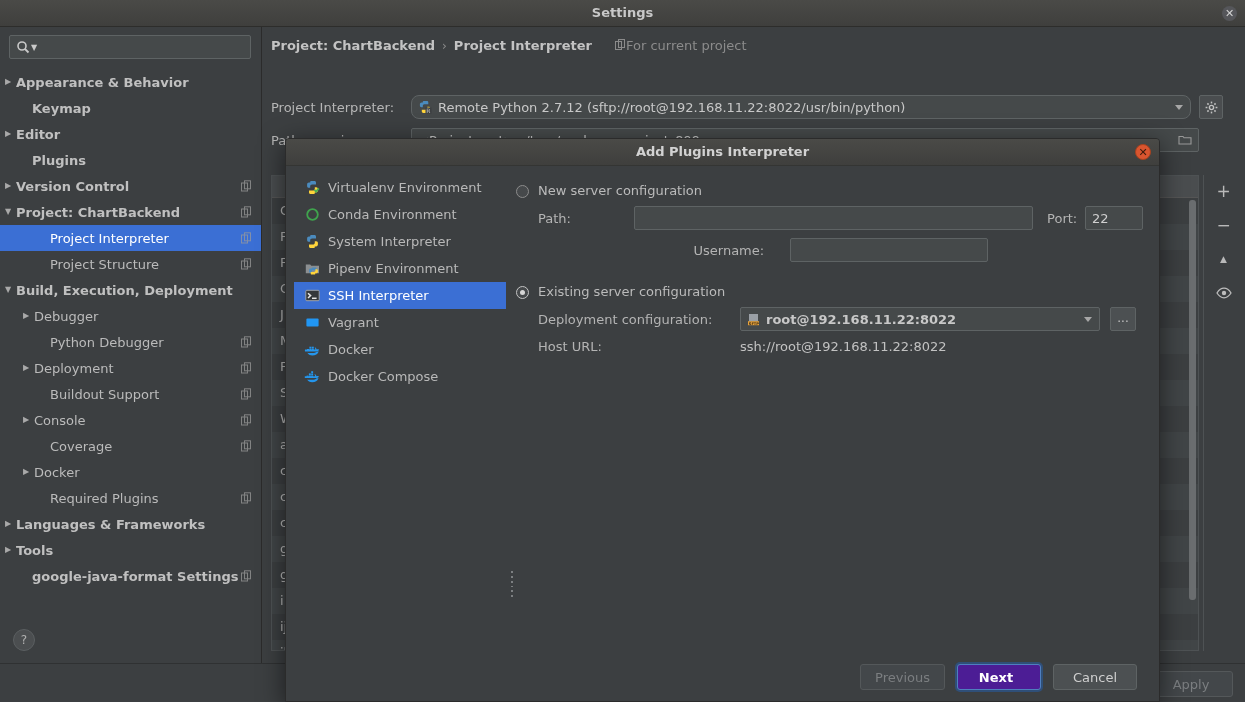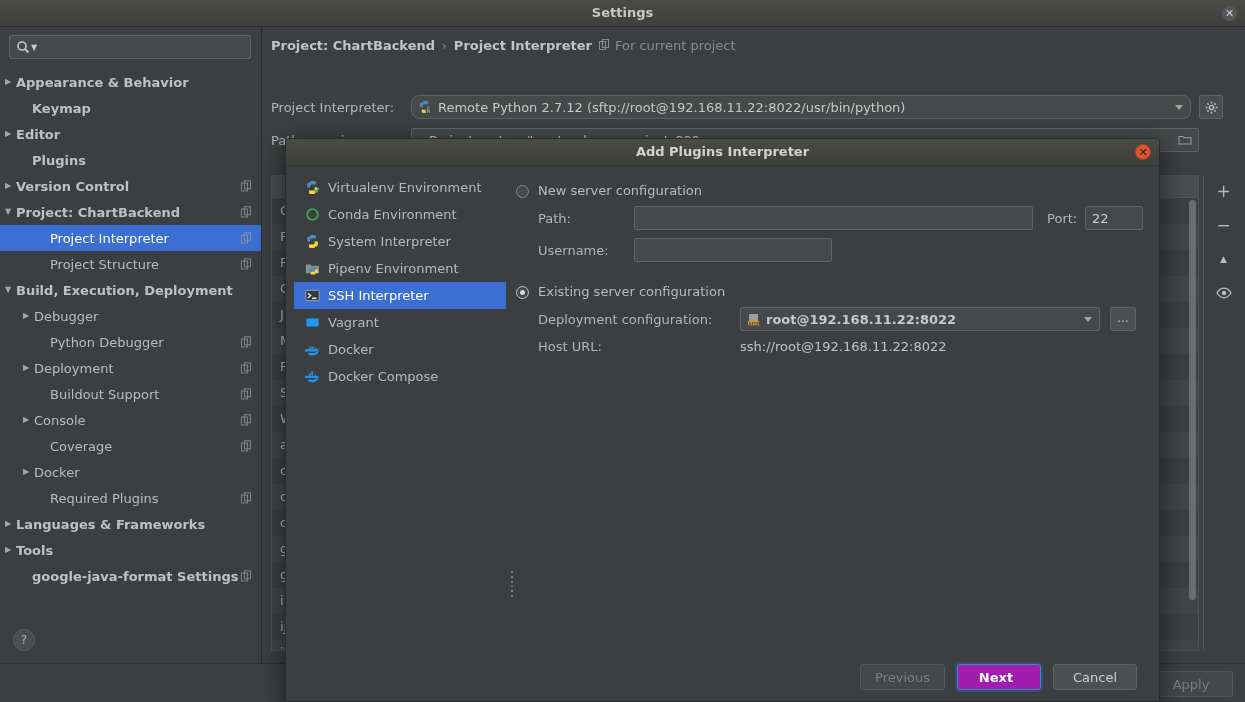--- a/index.html
+++ b/index.html
@@ -66,21 +66,21 @@
   }
 
   
   .main {
     position: absolute; left: 263px; top: 27px; right: 0; height: 636px;
     background: #3c3f41;
   }
   .breadcrumb { position: absolute; left: 8px; top: 11px; display: flex; align-items: center; gap: 7px; white-space: nowrap; }
   .bc-item { font-weight: bold; color: #c3c3c3; font-size: 13px; }
   .bc-sep { color: #8d8d8d; font-size: 12px; }
-  .bc-note { color: #8b8b8b; display: flex; align-items: center; gap: 5px; }
+  .bc-note { color: #8b8b8b; margin-left: 16px; display: flex; align-items: center; }
 
   .form-row { position: absolute; left: 8px; display: flex; align-items: center; }
   .form-label { color: #b6b6b6; }
   .combo {
     height: 24px; background: #45494a; border: 1px solid #5e6364;
     border-radius: 2px; display: flex; align-items: center;
     padding: 0 6px; position: relative; color: #c8c8c8; cursor: pointer;
   }
   .combo .arrow { position: absolute; right: 7px; top: 9px; width: 0; height: 0;
     border-left: 4px solid transparent; border-right: 4px solid transparent;
@@ -120,21 +120,21 @@
     position: absolute; left: 0; top: 663px; width: 1245px; height: 39px;
     background: #3c3f41; border-top: 1px solid #2f3132;
   }
   .btn {
     height: 26px; min-width: 84px; padding: 0 14px;
     background: #4c5052; border: 1px solid #5e6364; border-radius: 3px;
     color: #cfcfcf; font-size: 13px; cursor: pointer;
     display: inline-flex; align-items: center; justify-content: center;
   }
   .btn.disabled { color: #7b7e80; background: #43474a; border-color: #54585a; }
-  .btn.primary { background: #a21caf; border-color: #4f7fbe; color: #ffffff; font-weight: bold;
+  .btn.primary { background: #4c1d95; border-color: #4f7fbe; color: #ffffff; font-weight: bold;
     box-shadow: 0 0 0 2px #2f4f78; padding-left: 8px; }
   .apply-btn { position: absolute; right: 12px; top: 7px; }
 
   
   .dialog {
     position: absolute; left: 285px; top: 138px; width: 875px; height: 564px;
     background: #3c3f41; border: 1px solid #2b2b2b;
     border-radius: 4px 4px 0 0;
     box-shadow: 0 6px 26px rgba(0,0,0,.55);
   }
@@ -565,21 +565,21 @@
           <span>New server configuration</span>
         </div>
 
         <div class="field-line" style="padding-left:22px;">
           <span class="field-label" style="width:96px;">Path:</span>
           <input class="inp" style="width: 400px;" value="">
           <span class="field-label" style="margin-left:14px;width:38px;">Port:</span>
           <input class="inp" style="width: 58px;" value="22">
         </div>
 
-        <div class="field-line" style="padding-left:22px;">
+        <div class="field-line" style="padding-left:22px;justify-content:center;">
           <span class="field-label" style="width:96px;">Username:</span>
           <input class="inp" style="width: 198px;" value="">
         </div>
 
         <div class="radio-row" style="margin-top:13px;">
           <span class="radio on" id="radio-existing">
               <span class="dot"></span>
             </span>
           <span>Existing server configuration</span>
         </div>

